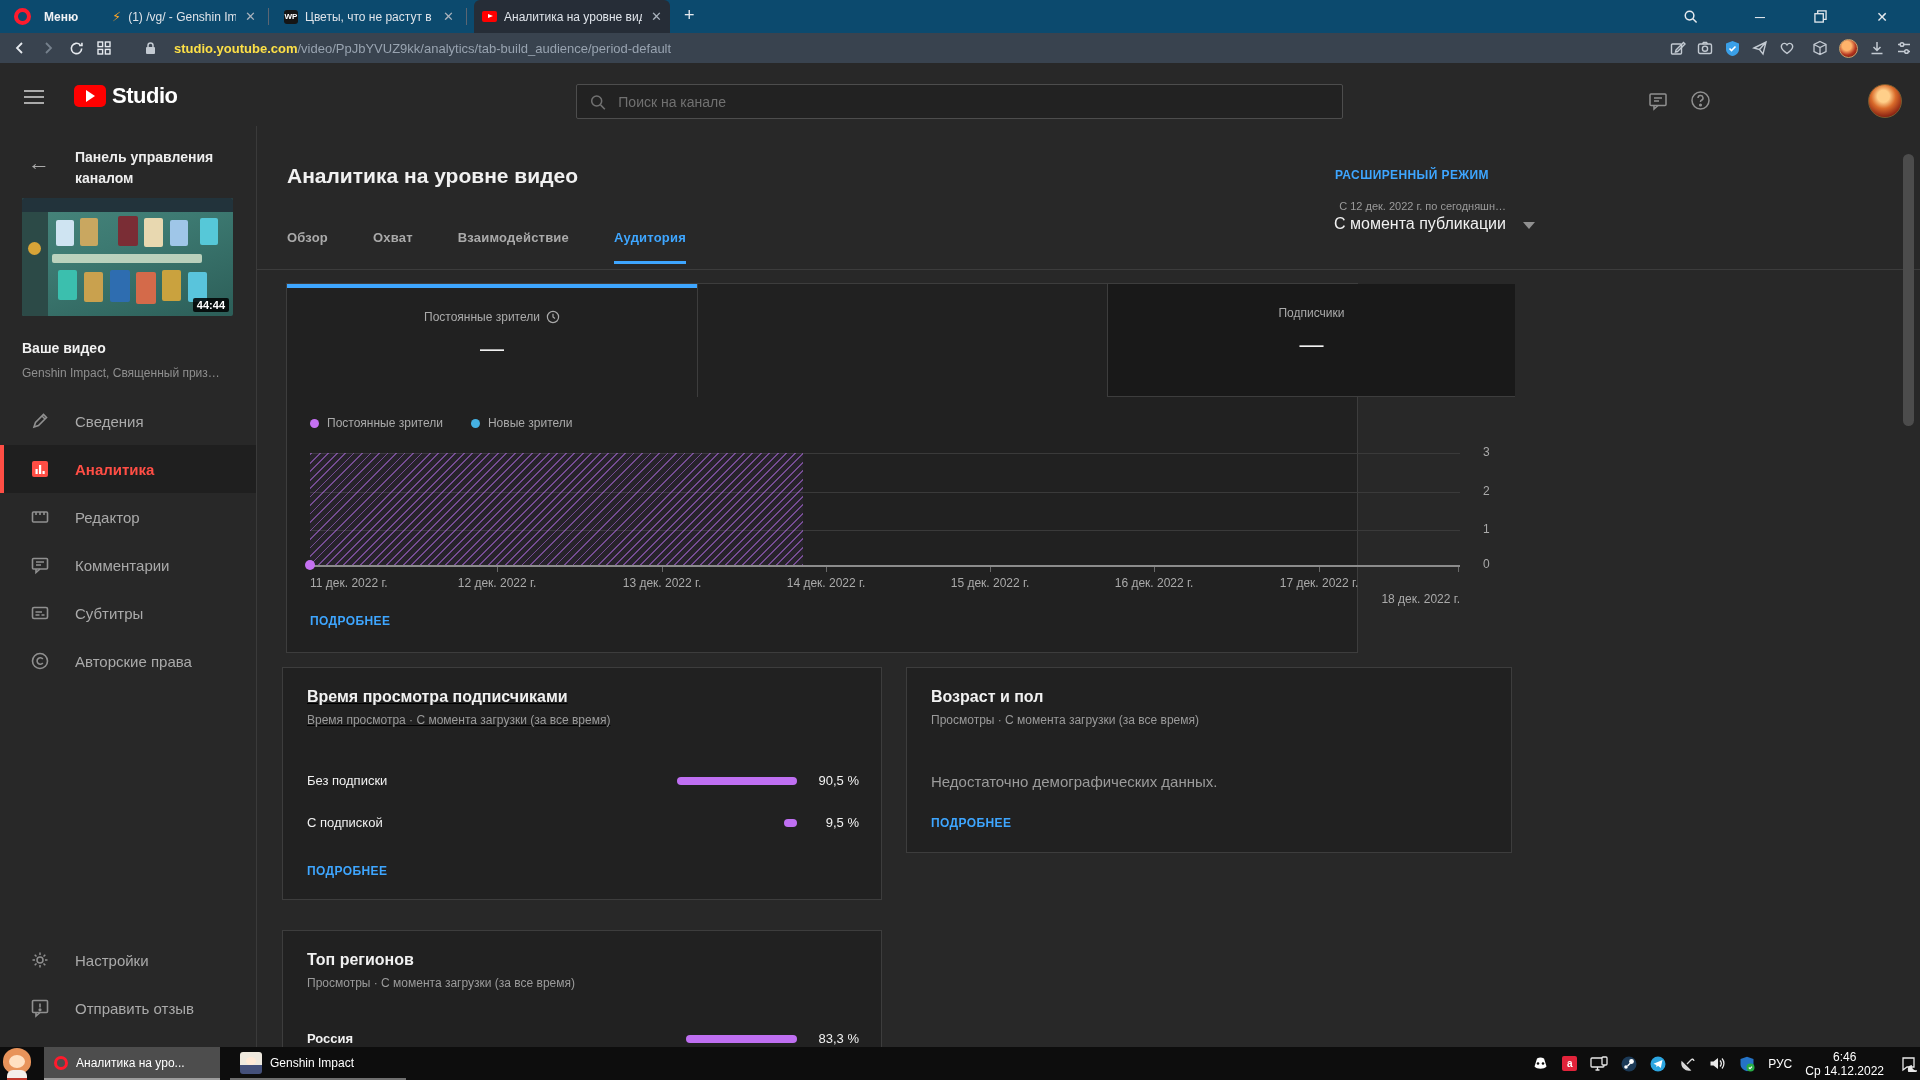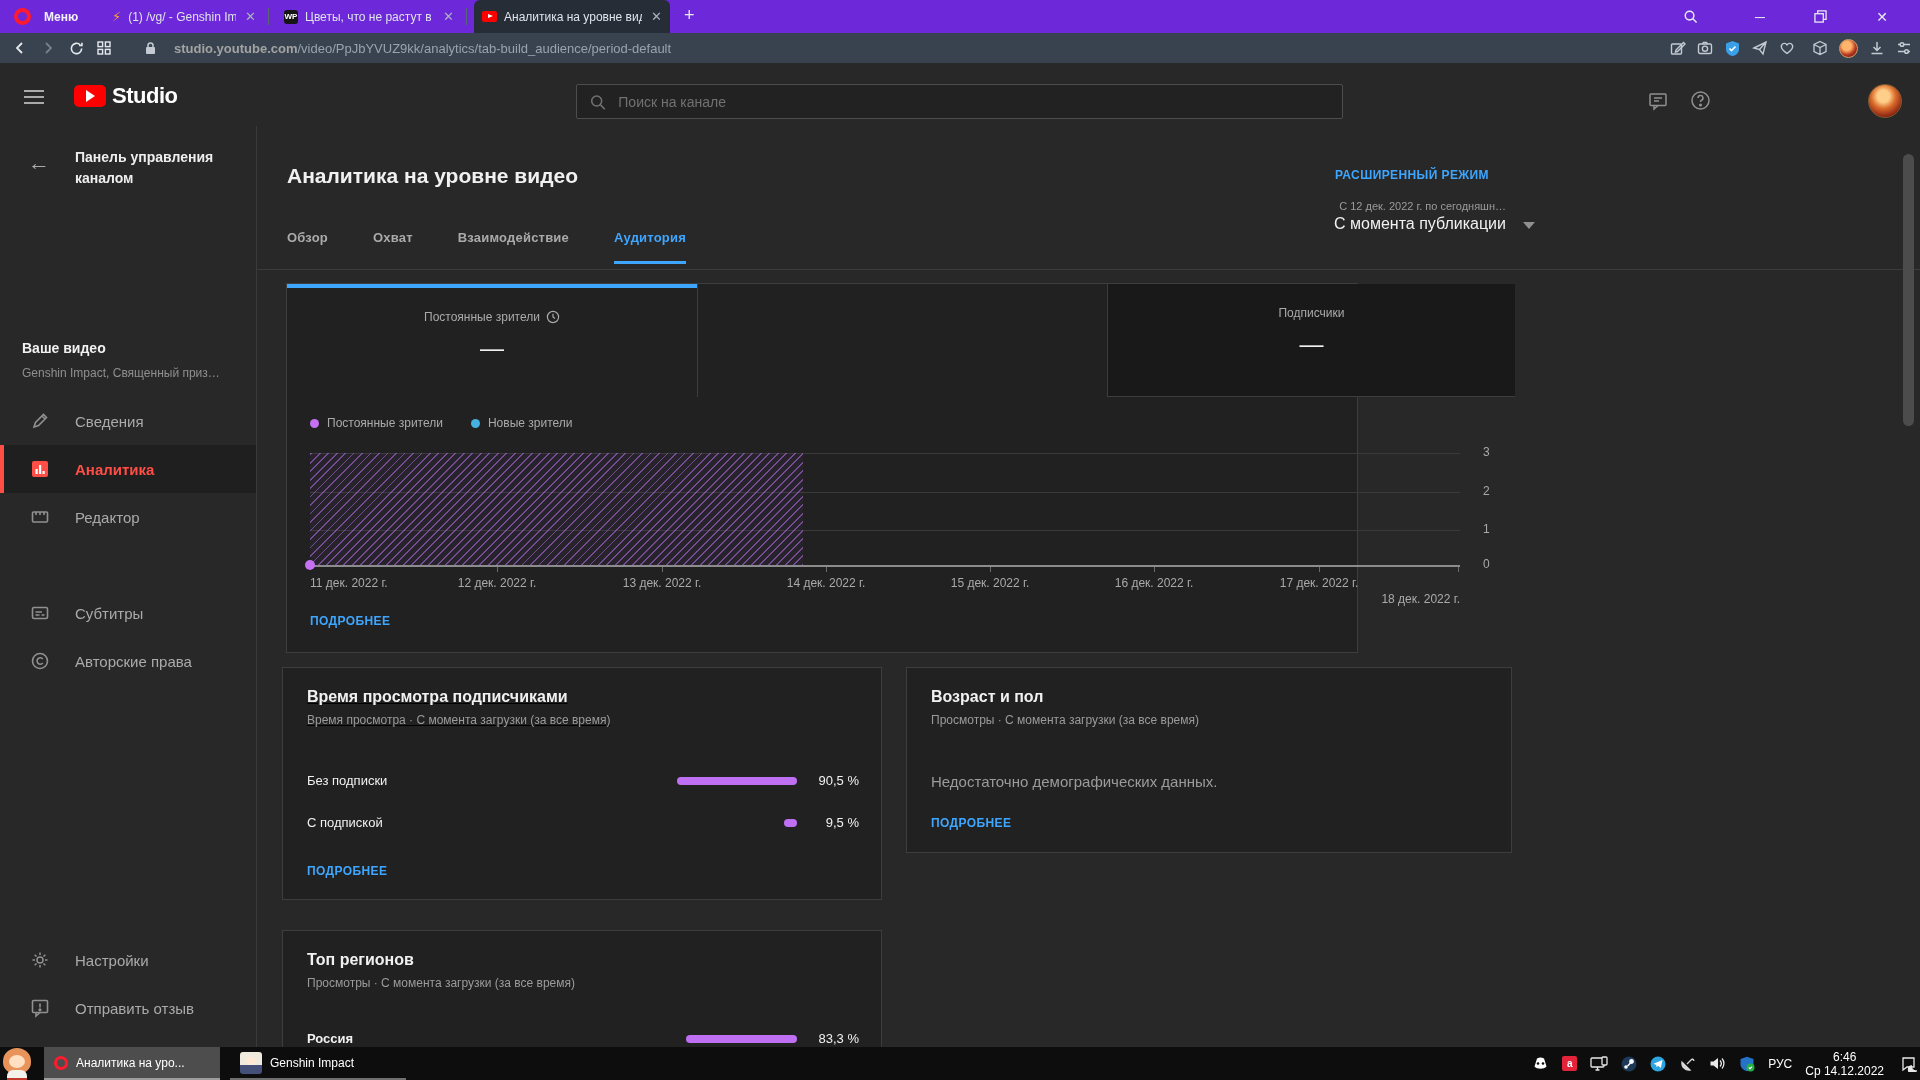--- a/index.html
+++ b/index.html
@@ -2,39 +2,39 @@
 <html><head>
 <meta charset="utf-8">
 <style>
   * { margin:0; padding:0; box-sizing:border-box; }
   html,body { width:1920px; height:1080px; overflow:hidden; background:#282828;
     font-family:"Liberation Sans","DejaVu Sans",sans-serif; }
   .ab { position:absolute; }
   svg { display:block; }
 
   
-  .tabbar { left:0; top:0; width:1920px; height:33px; background:#6d28d9; }
+  .tabbar { left:0; top:0; width:1920px; height:33px; background:#0c4a6e; }
   .opera-ring { width:17px; height:17px; border:4px solid #ff1b2d; border-radius:50%; }
   .menu-label { color:#f0f2f5; font-size:12px; font-weight:700; }
   .btab { top:0; height:33px; display:flex; align-items:center; gap:7px; padding:0 8px; color:#dfe4ea; font-size:12px; overflow:hidden; white-space:nowrap; }
   .btab.active { background:#262d37; border-radius:6px 6px 0 0; }
   .btab-title { overflow:hidden; max-width:140px; text-overflow:clip; }
   .tab-close { color:#aab3bd; font-size:13px; margin-left:2px; }
   .tab-div { top:8px; width:1px; height:17px; background:#5b6673; }
   .yt-fav { width:15px; height:11px; background:#f00; border-radius:2px; position:relative; flex:none;}
   .yt-fav::after { content:""; position:absolute; left:6px; top:3px; border-left:5px solid #fff; border-top:2.8px solid transparent; border-bottom:2.8px solid transparent; }
   .wp-fav { width:14px; height:14px; background:#151515; color:#fff; border-radius:3px; font-size:8px; font-weight:700; display:flex; align-items:center; justify-content:center; flex:none;}
   .bolt { color:#ffa726; font-size:13px; }
   .newtab { color:#e6eaef; font-size:18px; font-weight:400; }
   .winbtn { color:#e6eaef; font-size:14px; top:0; height:33px; width:40px; display:flex; align-items:center; justify-content:center; }
 
   .addressbar { left:0; top:33px; width:1920px; height:30px; background:#39434f; display:flex; align-items:center; }
   .nav-ic { color:#cfd6de; width:28px; display:flex; justify-content:center; align-items:center; }
   .url { font-size:13px; color:#98a3b0; margin-left:10px; white-space:nowrap; }
-  .url b { color:#a3a3a3; font-weight:700; }
+  .url b { color:#fde047; font-weight:700; }
   .addr-right { position:absolute; right:8px; top:0; height:30px; display:flex; align-items:center; gap:11px; }
   .mini-avatar { width:19px; height:19px; border-radius:50%; background:radial-gradient(circle at 40% 35%, #ffb36b 0 30%, #b3341f 60%, #5c1208 100%); border:1px solid #caa16a; }
 
   
   .st-header { left:0; top:63px; width:1920px; height:63px; background:#282828; }
   .hamb span { display:block; width:20px; height:2px; background:#aaaaaa; margin:4px 0; }
   .logo-rect { width:32px; height:22px; background:#f00; border-radius:5px; position:relative; }
   .logo-rect::after { content:""; position:absolute; left:12px; top:5px; border-left:9px solid #fff; border-top:6px solid transparent; border-bottom:6px solid transparent; }
   .logo-text { color:#fff; font-size:22px; font-weight:700; letter-spacing:-0.5px; font-family:"Liberation Sans",sans-serif; }
   .search-box { left:576px; top:84px; width:767px; height:35px; border:1px solid #4d4d4d; background:#222222; border-radius:2px; display:flex; align-items:center; padding:0 12px; gap:12px; }
@@ -280,20 +280,39 @@
       </svg>
     <span>СОЗДАТЬ</span>
   </div>
   <div class="ab avatar" style="left:1868px;top:21px;"></div>
 </div>
 
 <div class="ab sidebar">
   <div class="ab back-arrow" style="left:28px;top:24px;">←</div>
   <div class="ab side-back-label" style="left:75px;top:21px;width:160px;">Панель управления каналом</div>
 
+  <div class="ab thumb">
+    <div class="bar-top"></div>
+    <div class="leftcol"></div>
+    <div class="dice"></div>
+    <div class="card" style="left:34px;top:22px;width:18px;height:26px;background:#cfe4f2;"></div>
+    <div class="card" style="left:58px;top:20px;width:18px;height:28px;background:#c9a760;"></div>
+    <div class="card" style="left:96px;top:18px;width:20px;height:30px;background:#7a2d35;"></div>
+    <div class="card" style="left:122px;top:20px;width:19px;height:29px;background:#e8d8b0;"></div>
+    <div class="card" style="left:148px;top:22px;width:18px;height:26px;background:#9fc6e8;"></div>
+    <div class="card" style="left:178px;top:20px;width:18px;height:27px;background:#56c8d8;"></div>
+    <div class="card" style="left:36px;top:72px;width:19px;height:30px;background:#3bbfae;"></div>
+    <div class="card" style="left:62px;top:74px;width:19px;height:30px;background:#c9a14e;"></div>
+    <div class="card" style="left:88px;top:72px;width:20px;height:32px;background:#2e6db0;"></div>
+    <div class="card" style="left:114px;top:74px;width:20px;height:32px;background:#d46a4a;"></div>
+    <div class="card" style="left:140px;top:72px;width:19px;height:31px;background:#caa23e;"></div>
+    <div class="card" style="left:166px;top:74px;width:19px;height:30px;background:#59c4dc;"></div>
+    <div class="strip"></div>
+    <div class="dur-badge">44:44</div>
+  </div>
 
   <div class="ab owner-label" style="left:22px;top:214px;">Ваше видео</div>
   <div class="ab video-title" style="left:22px;top:240px;width:214px;white-space:nowrap;overflow:hidden;">Genshin Impact, Священный приз…</div>
 
   <div class="ab side-item" style="top:271px;">
     <svg width="20" height="20" viewBox="0 0 20 20" stroke="#909090" fill="none" stroke-width="1.6">
         <path d="M4 16 L5.5 11.5 L13.5 3.5 L16.5 6.5 L8.5 14.5 L4 16 Z M12 5 L15 8"></path>
       </svg>
     <span>Сведения</span>
   </div>
@@ -305,20 +324,27 @@
         <rect x="12.5" y="12" width="2.2" height="3" fill="#fff"></rect>
       </svg>
     <span>Аналитика</span>
   </div>
   <div class="ab side-item" style="top:367px;">
     <svg width="20" height="20" viewBox="0 0 20 20" stroke="#909090" fill="none" stroke-width="1.6">
         <rect x="2.5" y="5" width="15" height="10" rx="1"></rect>
         <path d="M6 5 V8 M10 5 V8 M14 5 V8"></path>
       </svg>
     <span>Редактор</span>
+  </div>
+  <div class="ab side-item" style="top:415px;">
+    <svg width="20" height="20" viewBox="0 0 20 20" stroke="#909090" fill="none" stroke-width="1.6">
+        <rect x="2.5" y="3.5" width="15" height="10.5" rx="1"></rect>
+        <path d="M6 14 V17.5 L10 14 M6 7 H14 M6 10 H11"></path>
+      </svg>
+    <span>Комментарии</span>
   </div>
   <div class="ab side-item" style="top:463px;">
     <svg width="20" height="20" viewBox="0 0 20 20" stroke="#909090" fill="none" stroke-width="1.6">
         <rect x="2.5" y="4.5" width="15" height="11" rx="1.5"></rect>
         <path d="M5.5 12 H9.5 M11.5 12 H14.5 M5.5 9 H12"></path>
       </svg>
     <span>Субтитры</span>
   </div>
   <div class="ab side-item" style="top:511px;">
     <svg width="20" height="20" viewBox="0 0 20 20" stroke="#909090" fill="none" stroke-width="1.6">

